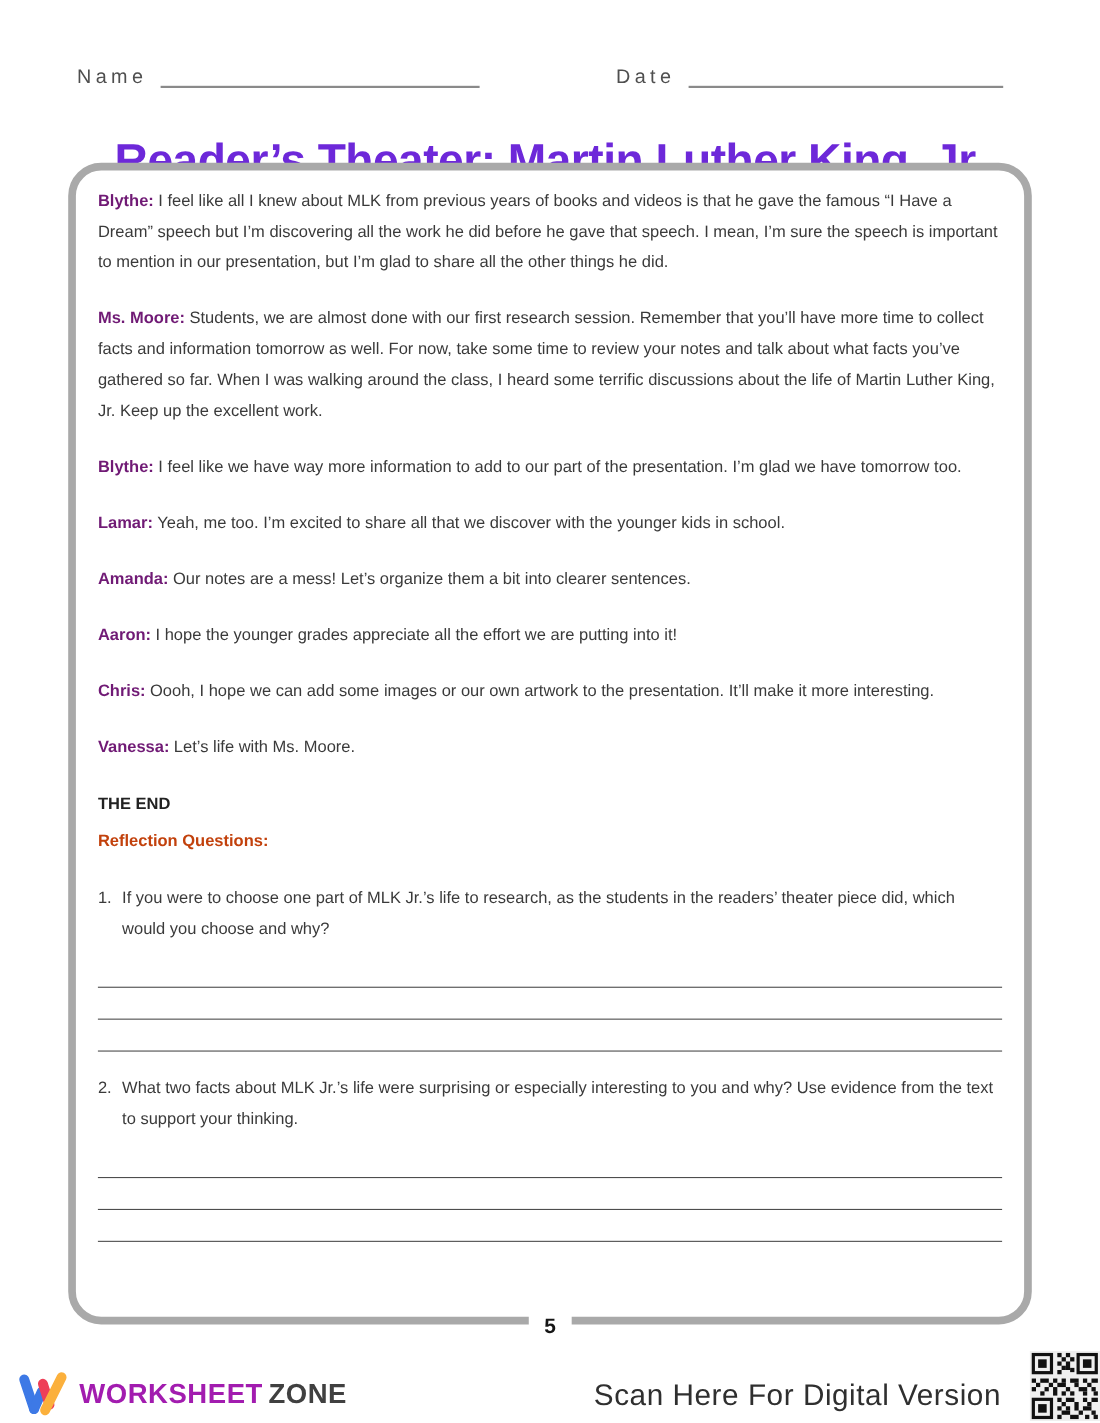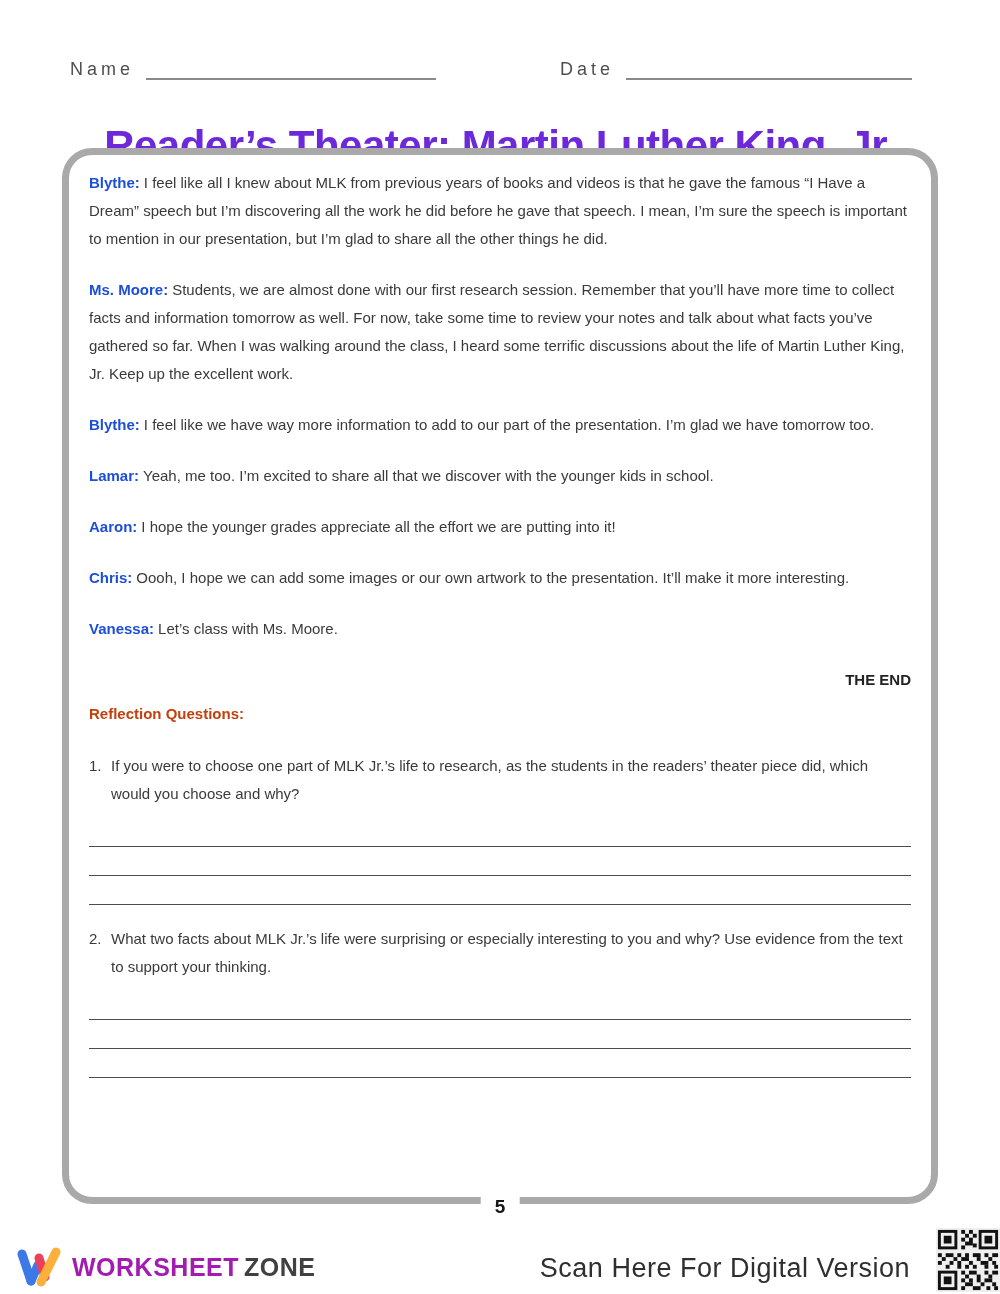--- a/index.html
+++ b/index.html
@@ -29,22 +29,22 @@
 
   
   .script-box {
     position:absolute; left:62px; right:62px; top:148px; bottom:90px;
     border:7px solid #a9a9a9; border-radius:30px;
     background:#fff;
     padding:14px 20px 0 20px;
     overflow:hidden;
   }
   .para { font-size:15px; line-height:28px; margin:0 0 23px; color:#3a3a3a; }
-  .para strong { color:#1d4ed8; margin-right:4px;text-align:center; }
-  .the-end { text-align:right; font-weight:bold; font-size:15px; line-height:28px; margin:12px 0 6px; color:#222; }
+  .para strong { color:#701a75; margin-right:4px;text-align:center; }
+  .the-end { text-align:left; font-weight:bold; font-size:15px; line-height:28px; margin:12px 0 6px; color:#222; }
   .reflect-heading { font-weight:bold; font-size:15px; line-height:28px; margin:0 0 24px; color:#c2410c; }
 
   .question { display:flex; font-size:15px; line-height:28px; color:#3a3a3a; }
   .qnum { flex:0 0 22px; }
   .answers { margin:10px 0 0; }
   .answers.first { margin-bottom:20px; }
   .answer-line { height:29px; border-bottom:1.5px solid #4d4d4d; }
 
   .page-num {
     position:absolute; bottom:76px; left:50%; transform:translateX(-50%);
@@ -88,27 +88,30 @@
   <p class="para">
     <strong>Ms. Moore:</strong><span>Students, we are almost done with our first research session. Remember that you’ll have more time to collect facts and information tomorrow as well. For now, take some time to review your notes and talk about what facts you’ve gathered so far. When I was walking around the class, I heard some terrific discussions about the life of Martin Luther King, Jr. Keep up the excellent work.</span>
   </p>
   <p class="para">
     <strong>Blythe:</strong><span>I feel like we have way more information to add to our part of the presentation. I’m glad we have tomorrow too.</span>
   </p>
   <p class="para">
     <strong>Lamar:</strong><span>Yeah, me too. I’m excited to share all that we discover with the younger kids in school.</span>
   </p>
   <p class="para">
+    <strong>Amanda:</strong><span>Our notes are a mess! Let’s organize them a bit into clearer sentences.</span>
+  </p>
+  <p class="para">
     <strong>Aaron:</strong><span>I hope the younger grades appreciate all the effort we are putting into it!</span>
   </p>
   <p class="para">
     <strong>Chris:</strong><span>Oooh, I hope we can add some images or our own artwork to the presentation. It’ll make it more interesting.</span>
   </p>
   <p class="para">
-    <strong>Vanessa:</strong><span>Let’s class with Ms. Moore.</span>
+    <strong>Vanessa:</strong><span>Let’s life with Ms. Moore.</span>
   </p>
 
   <p class="the-end">THE END</p>
 
   <p class="reflect-heading">Reflection Questions:</p>
 
   <div class="question">
     <span class="qnum">1.</span>
     <span>If you were to choose one part of MLK Jr.’s life to research, as the students in the readers’ theater piece did, which would you choose and why?</span>
   </div>

